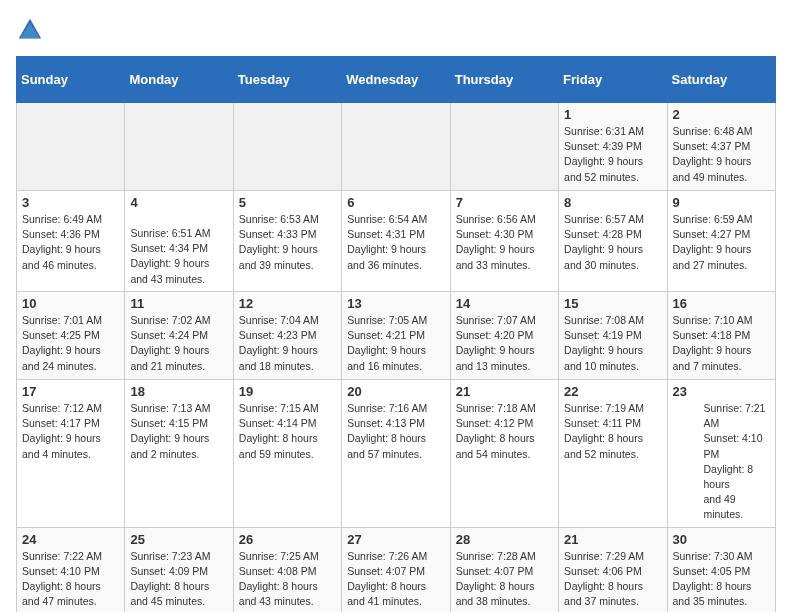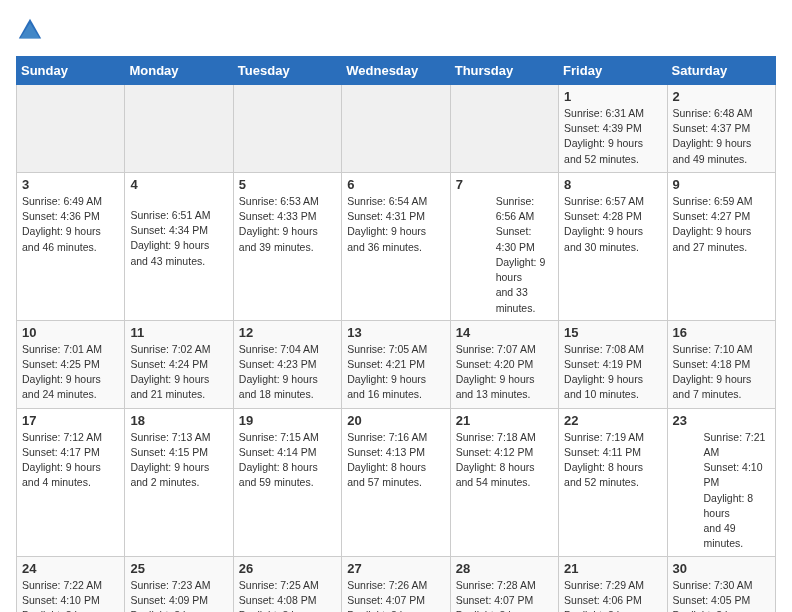--- a/index.html
+++ b/index.html
@@ -47,21 +47,21 @@
     table {
       width: 100%;
       border-collapse: collapse;
       table-layout: fixed;
     }
     thead tr th {
       background: #2a6ebb;
       color: #fff;
       font-size: 13px;
       font-weight: bold;
-      padding: 6px 4px;
+      padding: 15px 4px;
       text-align: left;
       border: 1px solid #2a6ebb;
     }
     tbody tr td {
       border: 1px solid #ccc;
       vertical-align: top;
       padding: 4px 5px;
       font-size: 10.5px;
       color: #333;
       height: 88px;
@@ -165,21 +165,21 @@
         </td>
         <td>
           <span class="day-number">6</span>
           <div class="day-info" style="white-space: pre-line;">Sunrise: 6:54 AM
 Sunset: 4:31 PM
 Daylight: 9 hours
 and 36 minutes.</div>
         </td>
         <td>
           <span class="day-number">7</span>
-          <div class="day-info" style="white-space: pre-line; margin-left: 40px;">Sunrise: 6:56 AM
+          <div class="day-info" style="white-space: pre-line;">Sunrise: 6:56 AM
 Sunset: 4:30 PM
 Daylight: 9 hours
 and 33 minutes.</div>
         </td>
         <td>
           <span class="day-number">8</span>
           <div class="day-info" style="white-space: pre-line;">Sunrise: 6:57 AM
 Sunset: 4:28 PM
 Daylight: 9 hours
 and 30 minutes.</div>

